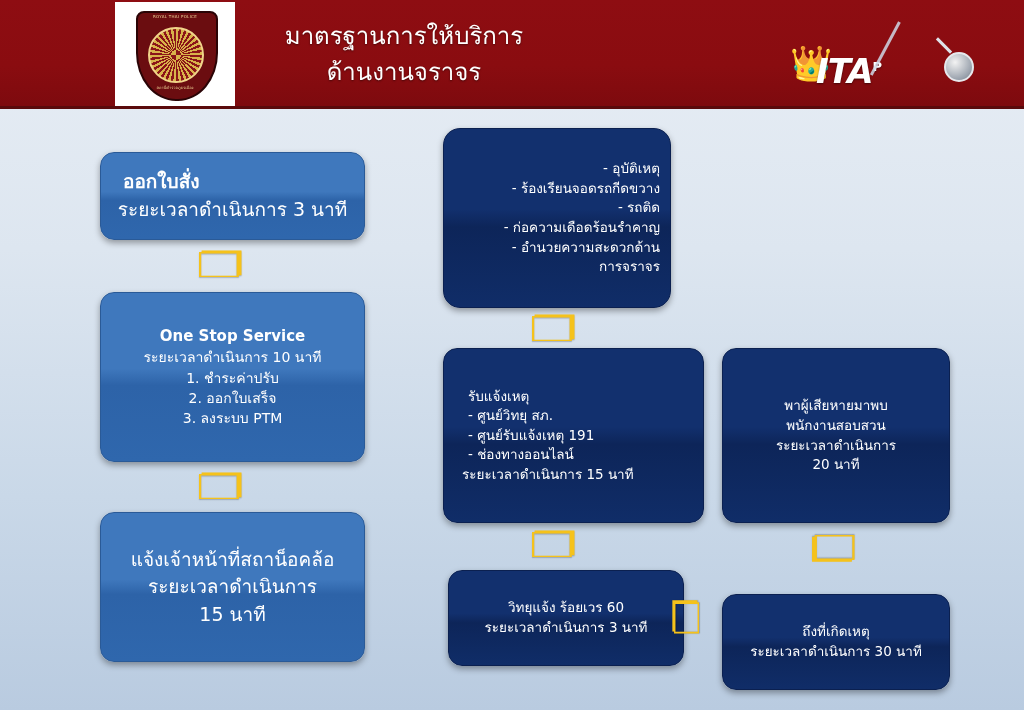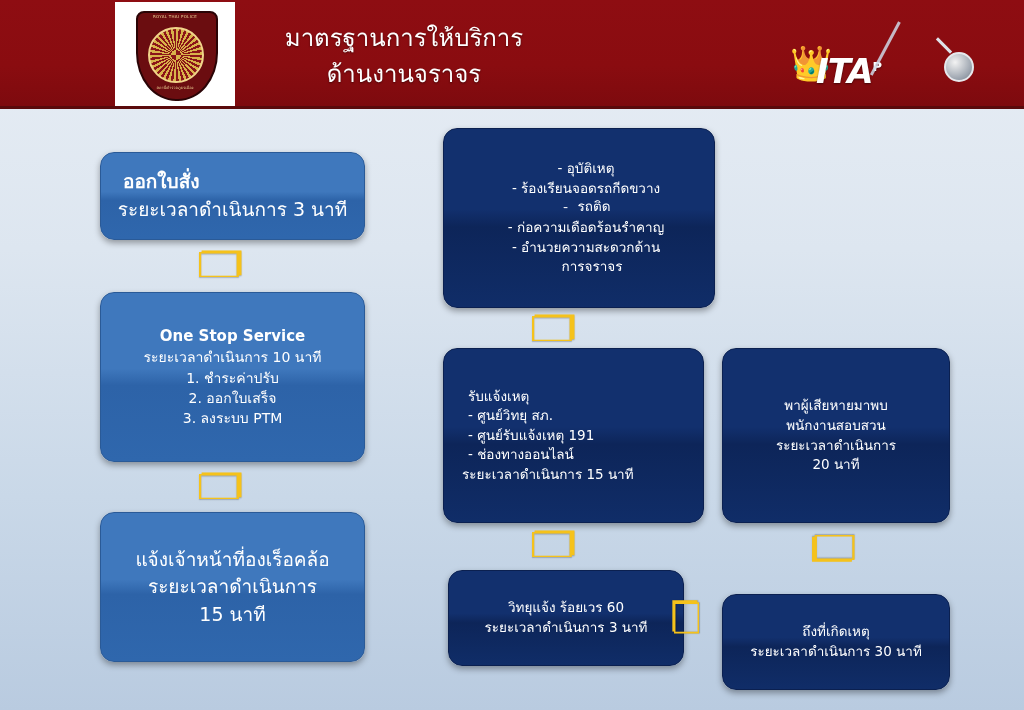--- a/index.html
+++ b/index.html
@@ -20,20 +20,21 @@
   .header{
     position:absolute;left:0;top:0;width:1024px;height:108px;
     background:#8c0d10;
     background:linear-gradient(to bottom,#8e0d12 0%,#8a0c10 60%,#7d0a0e 100%);
   }
   .header-title{
     position:absolute;left:0;top:20px;width:808px;
     text-align:center;color:#ffffff;
     font-size:24px;line-height:36px;font-weight:normal;
     text-shadow:0 1px 2px rgba(0,0,0,.45);
+    font-family:Liberation Mono, monospace;
   }
   .header-title .line2{display:block;}
 
   .logo-badge{
     position:absolute;left:115px;top:2px;width:120px;height:104px;
     background:#ffffff;
     display:flex;align-items:center;justify-content:center;
   }
   .logo-shield{
     position:relative;width:78px;height:86px;
@@ -178,29 +179,29 @@
     <span class="ln title" style="font-size:15px;">One Stop Service</span>
     <span class="ln">ระยะเวลาดำเนินการ 10 นาที</span>
     <span class="ln">1. ชำระค่าปรับ</span>
     <span class="ln">2. ออกใบเสร็จ</span>
     <span class="ln">3. ลงระบบ PTM</span>
   </div>
 
   <div class="arrow down" style="left:205px;top:470px;">❐</div>
 
   <div class="box light sz16" style="left:100px;top:512px;width:265px;height:150px;">
-    <span class="ln">แจ้งเจ้าหน้าที่องเร็อคล้อ</span>
+    <span class="ln">แจ้งเจ้าหน้าที่สถาน็อคล้อ</span>
     <span class="ln">ระยะเวลาดำเนินการ</span>
     <span class="ln">15 นาที</span>
   </div>
 
-  <div class="box dark sz14" style="left:443px;top:128px;width:272px;height:180px;align-items:center;">
+  <div class="box dark sz14" style="left:443px;top:128px;width:228px;height:180px;align-items:flex-end;border-radius:17px;">
     <span class="ln left" style="padding-left:14px;">- อุบัติเหตุ</span>
     <span class="ln left" style="padding-left:14px;">- ร้องเรียนจอดรถกีดขวาง</span>
-    <span class="ln left" style="padding-left:14px;font-family:Liberation Mono, monospace;">- รถติด</span>
+    <span class="ln left" style="padding-left:14px;">- รถติด</span>
     <span class="ln left" style="padding-left:14px;">- ก่อความเดือดร้อนรำคาญ</span>
     <span class="ln left" style="padding-left:14px;">- อำนวยความสะดวกด้าน</span>
     <span class="ln left" style="padding-left:26px;">การจราจร</span>
   </div>
 
   <div class="arrow down" style="left:538px;top:312px;">❐</div>
 
   <div class="box dark sz14" style="left:443px;top:348px;width:261px;height:175px;align-items:flex-start;">
     <span class="ln left" style="padding-left:14px;">รับแจ้งเหตุ</span>
     <span class="ln left" style="padding-left:14px;">- ศูนย์วิทยุ สภ.</span>

